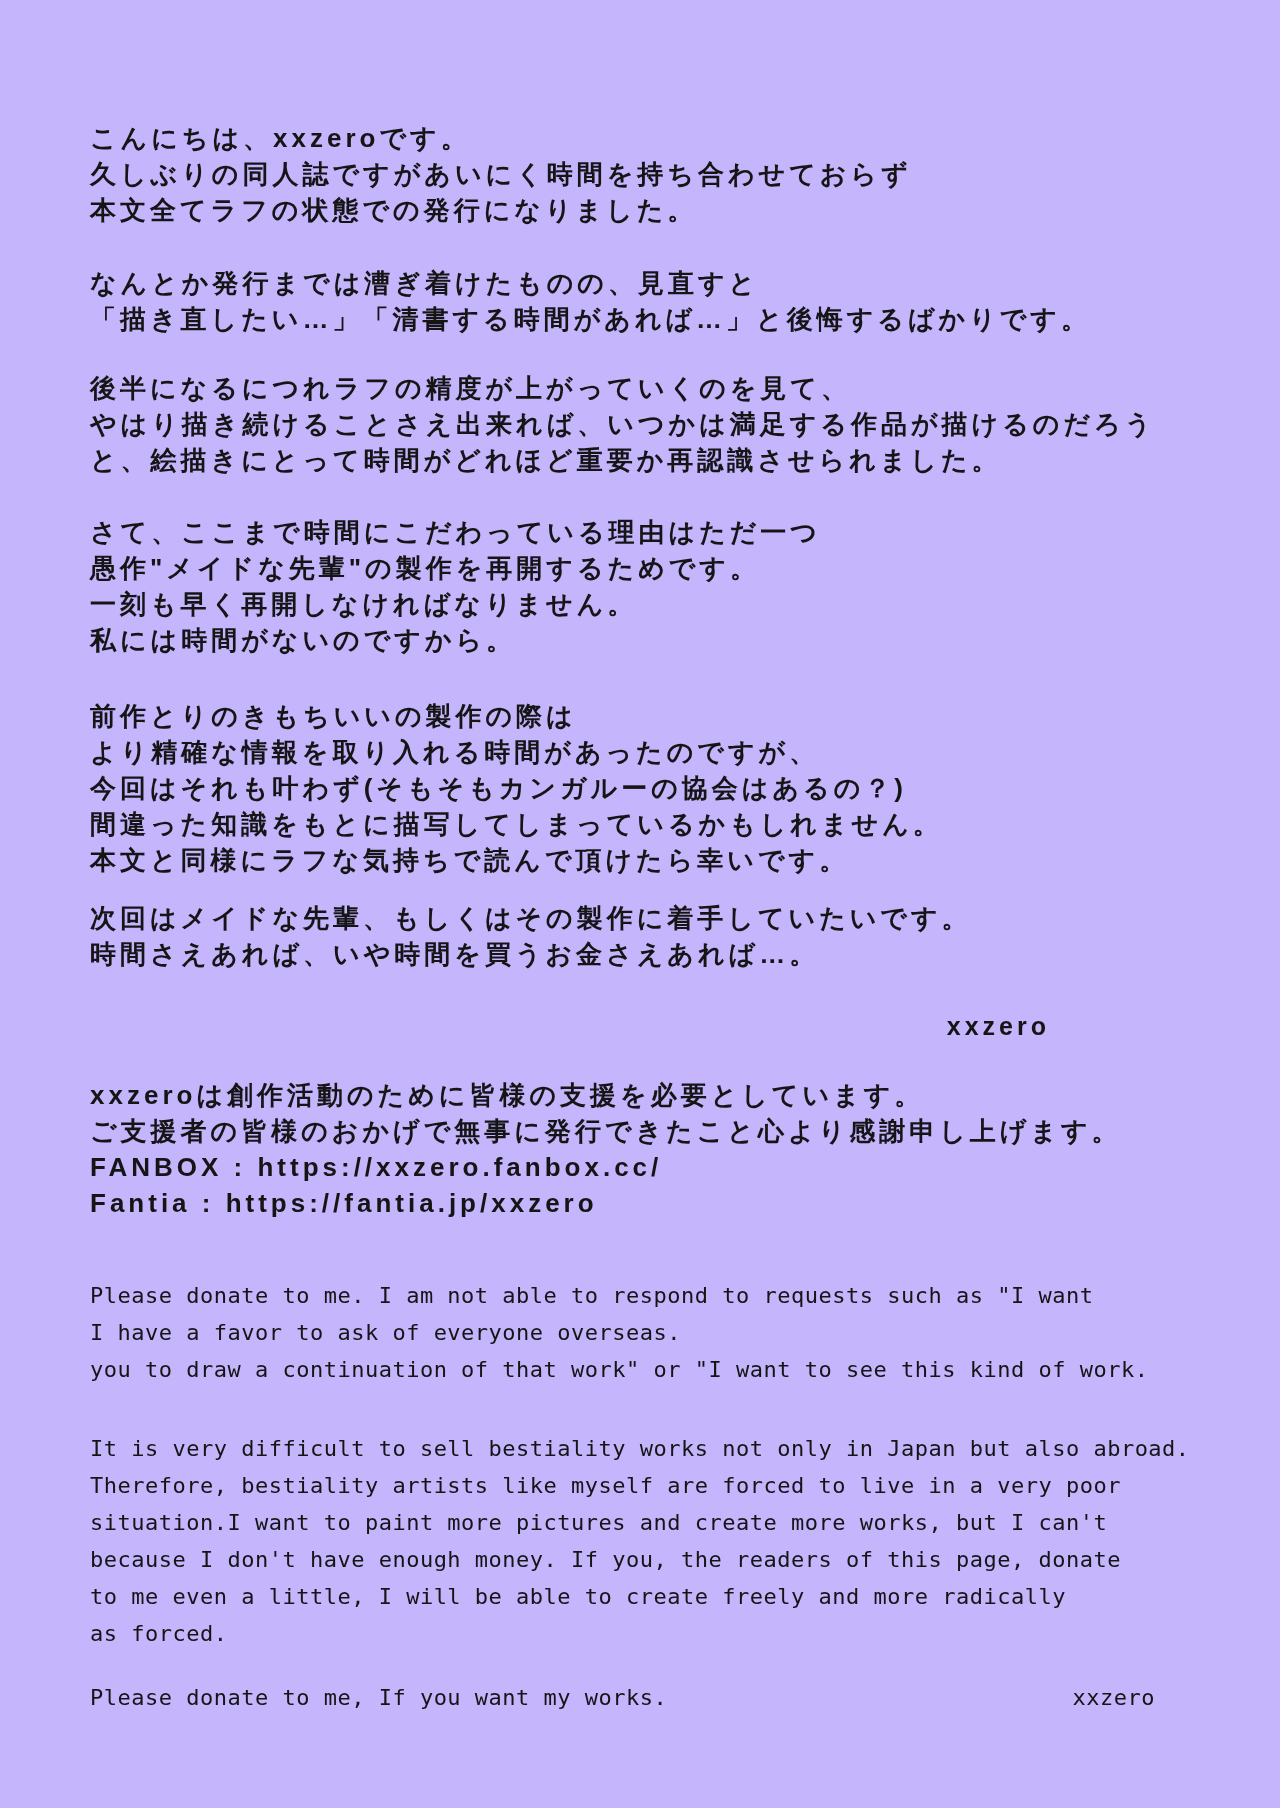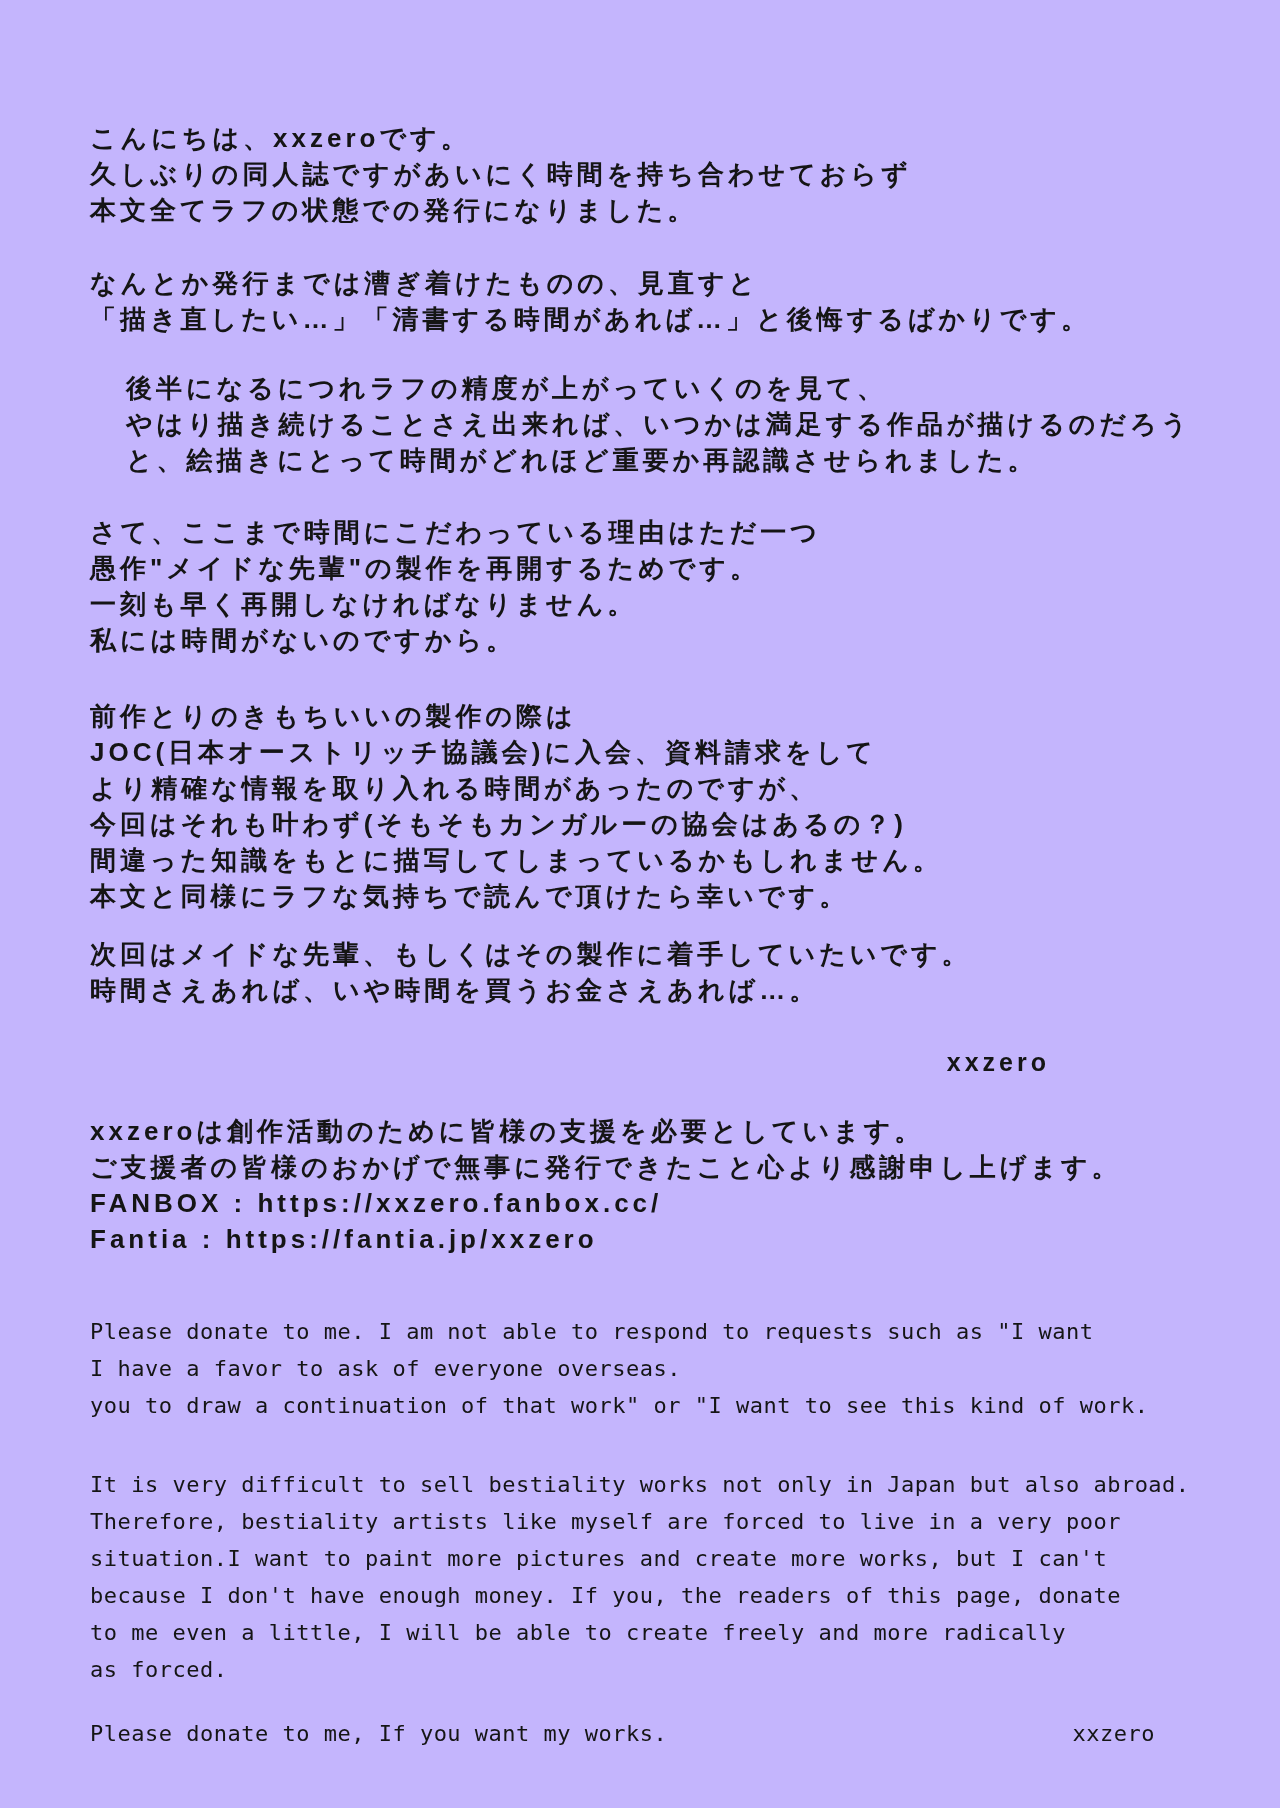--- a/index.html
+++ b/index.html
@@ -27,21 +27,21 @@
   .jp-section { padding-top: 120px; }
   .para { margin: 0; }
   .jp-line {
     font-size: 26px;
     line-height: 36px;
     letter-spacing: 4px;
     font-weight: 600;
     white-space: nowrap;
   }
   .p2 { margin-top: 37px; }
-  .p3 { margin-top: 33px; margin-left: 36px; }
+  .p3 { margin-top: 33px; }
   .p4 { margin-top: 36px; }
   .p5 { margin-top: 40px; }
   .p6 { margin-top: 22px; }
   .sig-jp {
     margin-top: 36px;
     text-align: right;
     padding-right: 175px;
     font-size: 25px;
     font-weight: 600;
     letter-spacing: 4px;
@@ -94,21 +94,20 @@
 
       <div class="para p4">
         <div class="jp-line">さて、ここまで時間にこだわっている理由はただ一つ</div>
         <div class="jp-line">愚作"メイドな先輩"の製作を再開するためです。</div>
         <div class="jp-line">一刻も早く再開しなければなりません。</div>
         <div class="jp-line">私には時間がないのですから。</div>
       </div>
 
       <div class="para p5">
         <div class="jp-line">前作とりのきもちいいの製作の際は</div>
-        <div class="jp-line">JOC(日本オーストリッチ協議会)に入会、資料請求をして</div>
         <div class="jp-line">より精確な情報を取り入れる時間があったのですが、</div>
         <div class="jp-line">今回はそれも叶わず(そもそもカンガルーの協会はあるの？)</div>
         <div class="jp-line">間違った知識をもとに描写してしまっているかもしれません。</div>
         <div class="jp-line">本文と同様にラフな気持ちで読んで頂けたら幸いです。</div>
       </div>
 
       <div class="para p6">
         <div class="jp-line">次回はメイドな先輩、もしくはその製作に着手していたいです。</div>
         <div class="jp-line">時間さえあれば、いや時間を買うお金さえあれば…。</div>
       </div>

